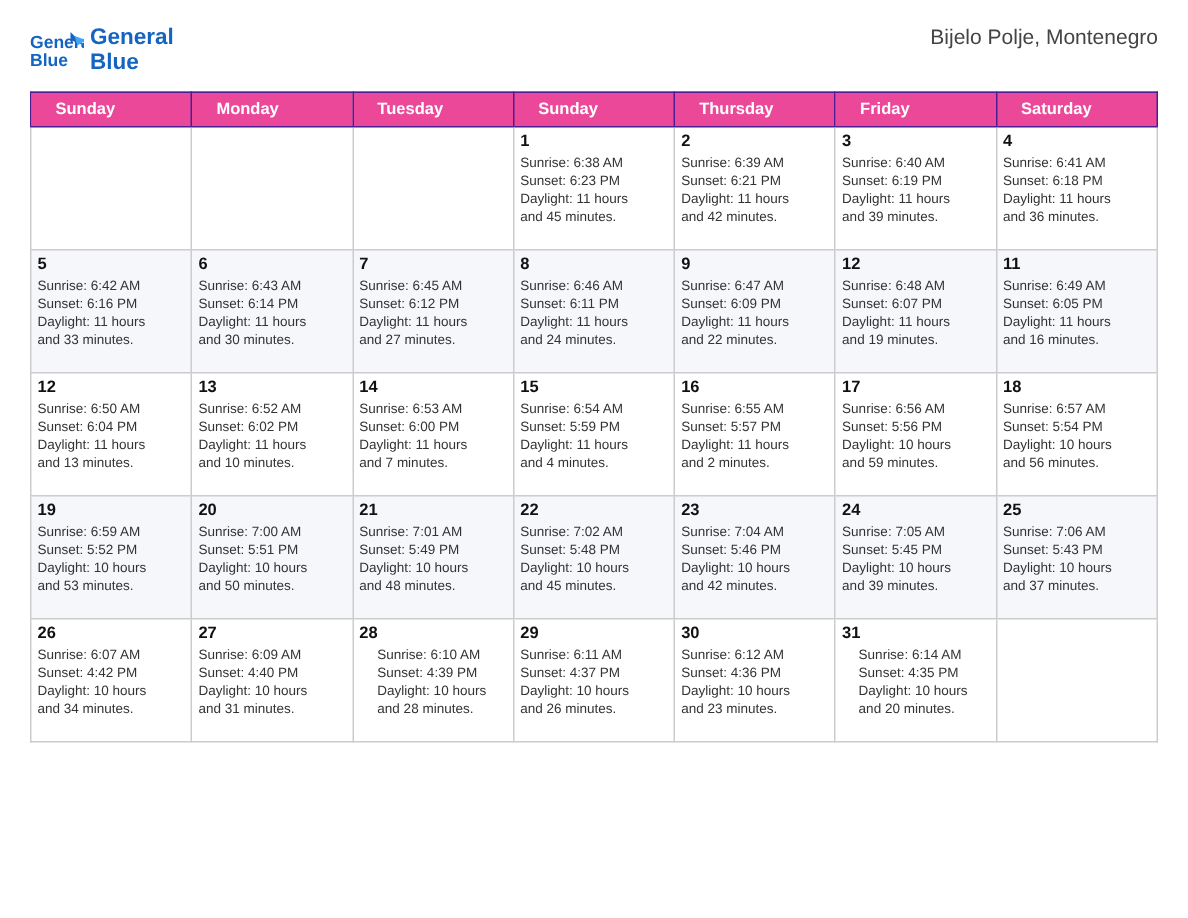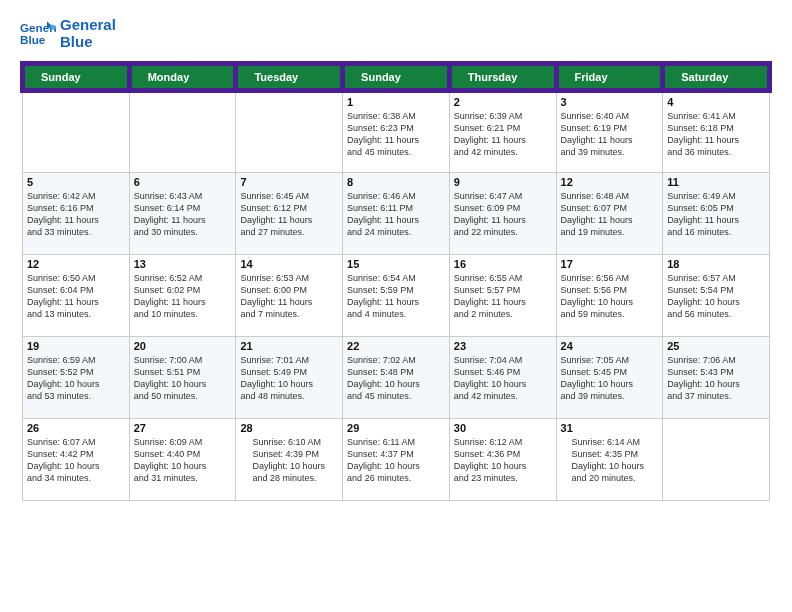--- a/index.html
+++ b/index.html
@@ -41,27 +41,27 @@
     .subtitle {
       font-size: 14px;
       color: #444;
     }
     table {
       width: 100%;
       border-collapse: collapse;
       table-layout: fixed;
     }
     thead tr th {
-      background-color: #15803d;
+      background-color: #ec4899;
       color: #fff;
       font-size: 11px;
       font-weight: bold;
       padding: 5px 16px;
       text-align: left;
-      border: 5px solid #4c1d95;
+      border: 1px solid #4c1d95;
     }
     tbody tr td {
       border: 1px solid #ccc;
       vertical-align: top;
       padding: 3px 4px;
       font-size: 9.2px;
       color: #222;
       height: 82px;
       background: #fff;
     }
@@ -93,20 +93,21 @@
         <polygon points="33,5 42,8 35,12" fill="#42a5f5"></polygon>
       </svg>
       <div>
         <div style="font-size:15px;font-weight:bold;color:#1a1a1a;line-height:1.15;">
           <span style="color:#1565c0;">General</span><br>
           <span style="color:#1565c0;">Blue</span>
         </div>
       </div>
     </div>
     <div class="title-block">
+      <div class="subtitle">Bijelo Polje, Montenegro</div>
     </div>
   </div>
 
   <table>
     <thead>
       <tr>
       <th>Sunday</th>
           <th>Monday</th>
           <th>Tuesday</th>
           <th>Sunday</th>

